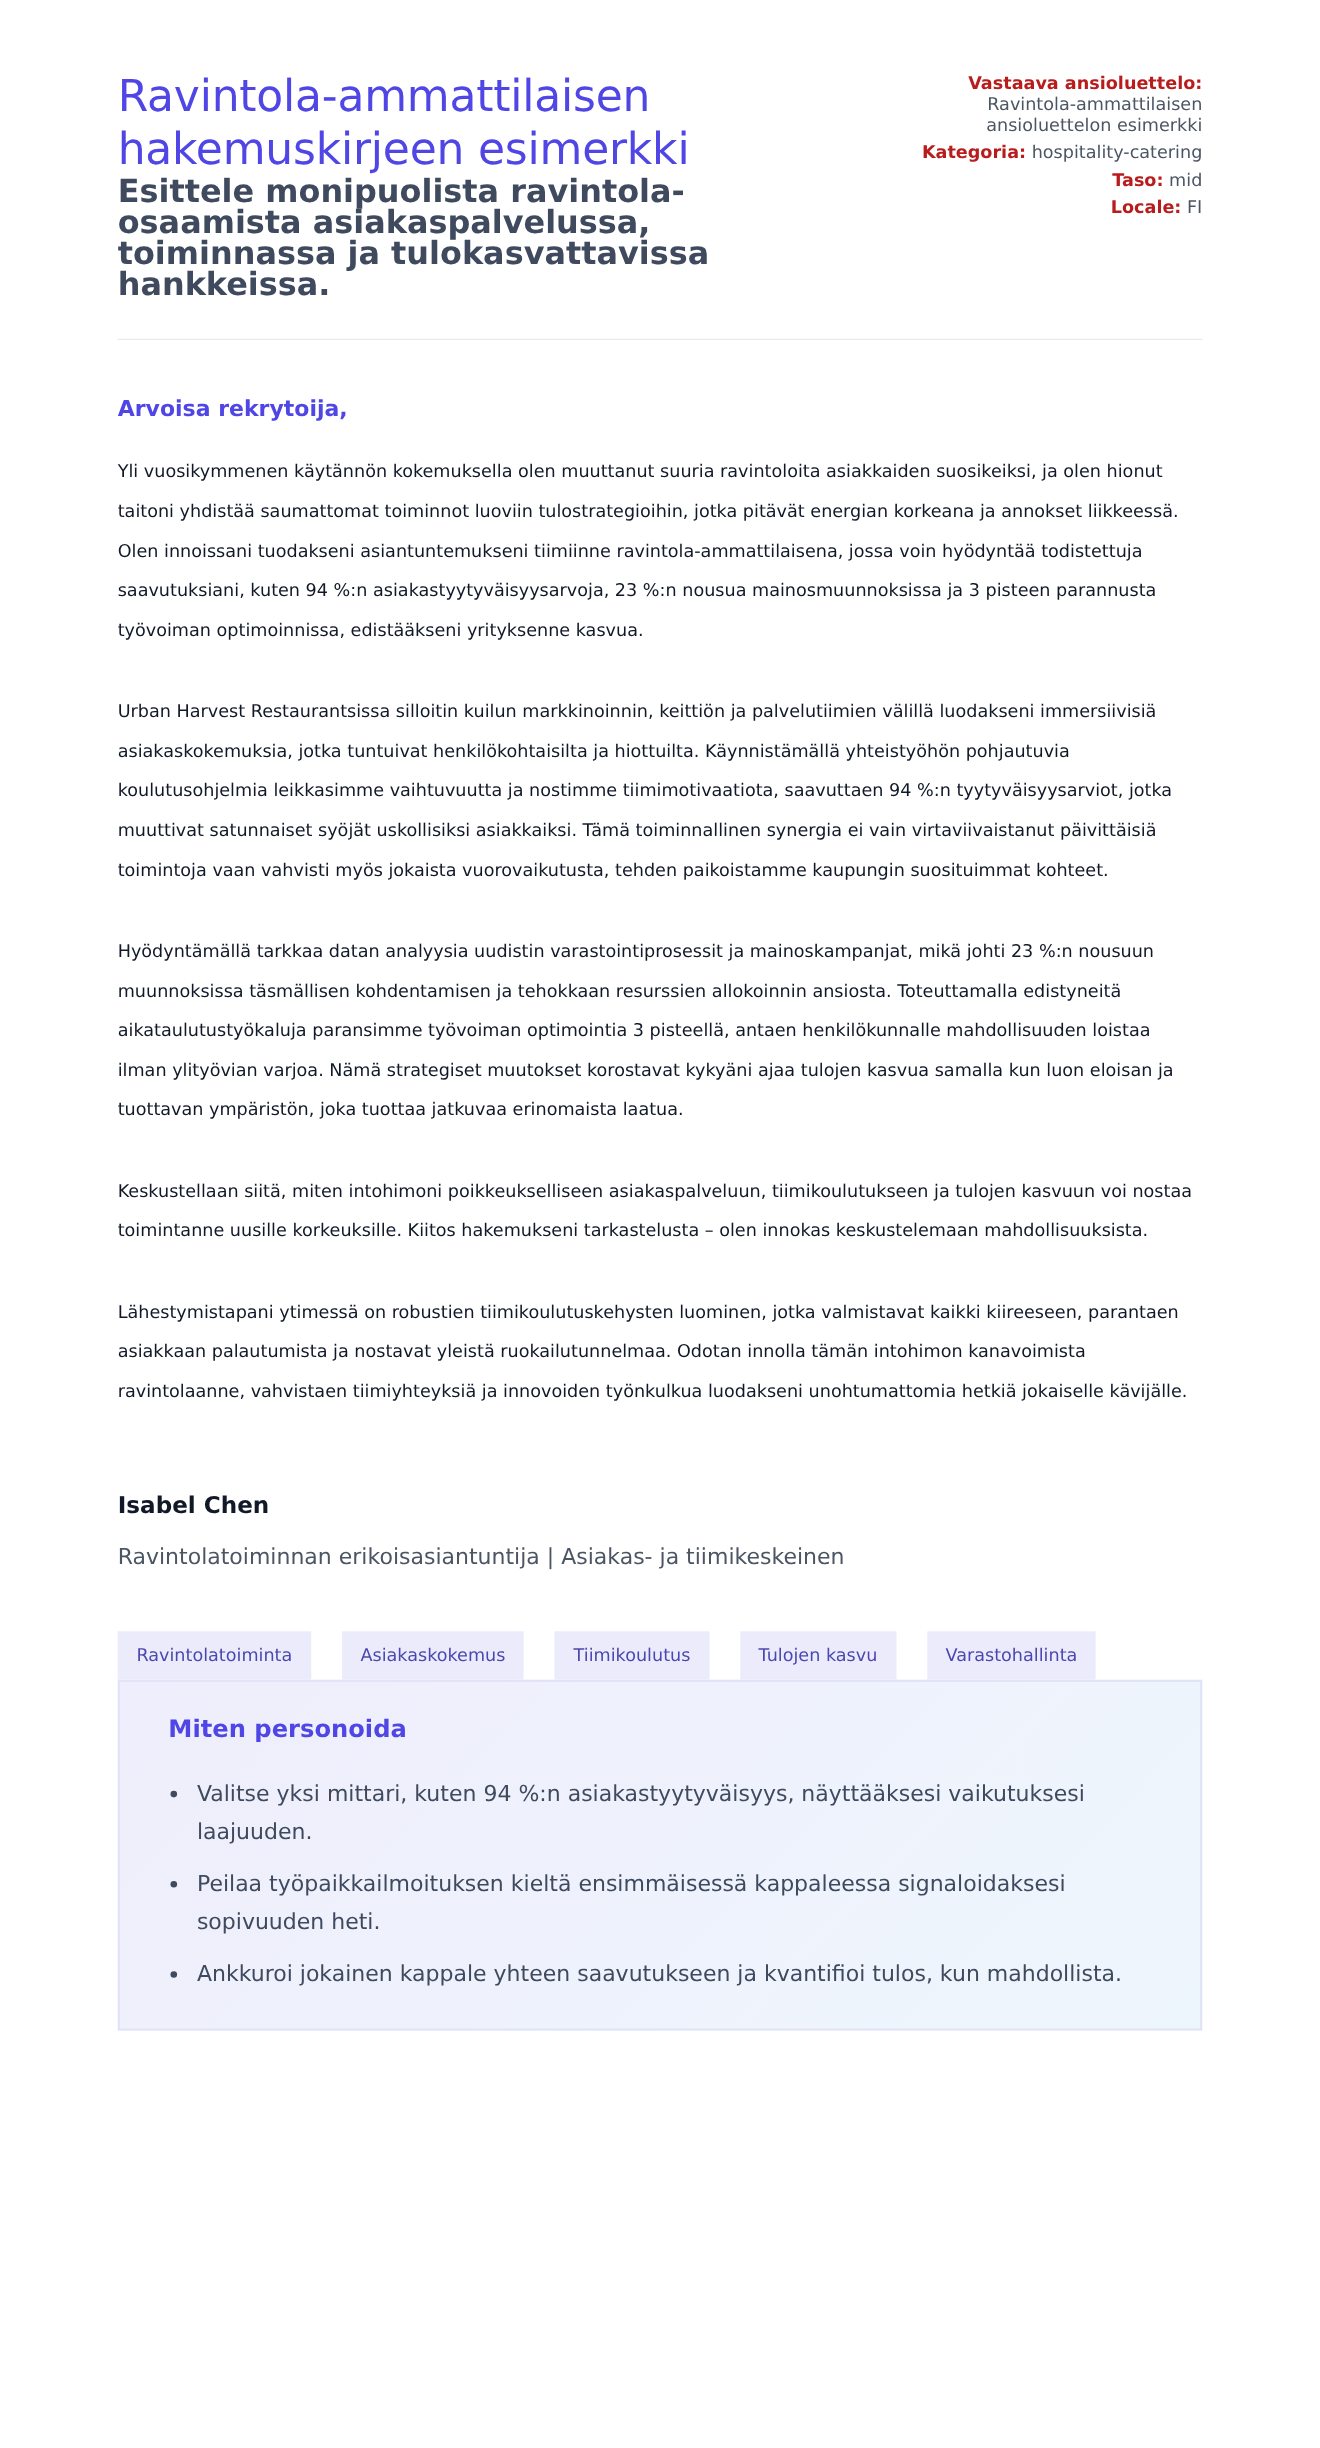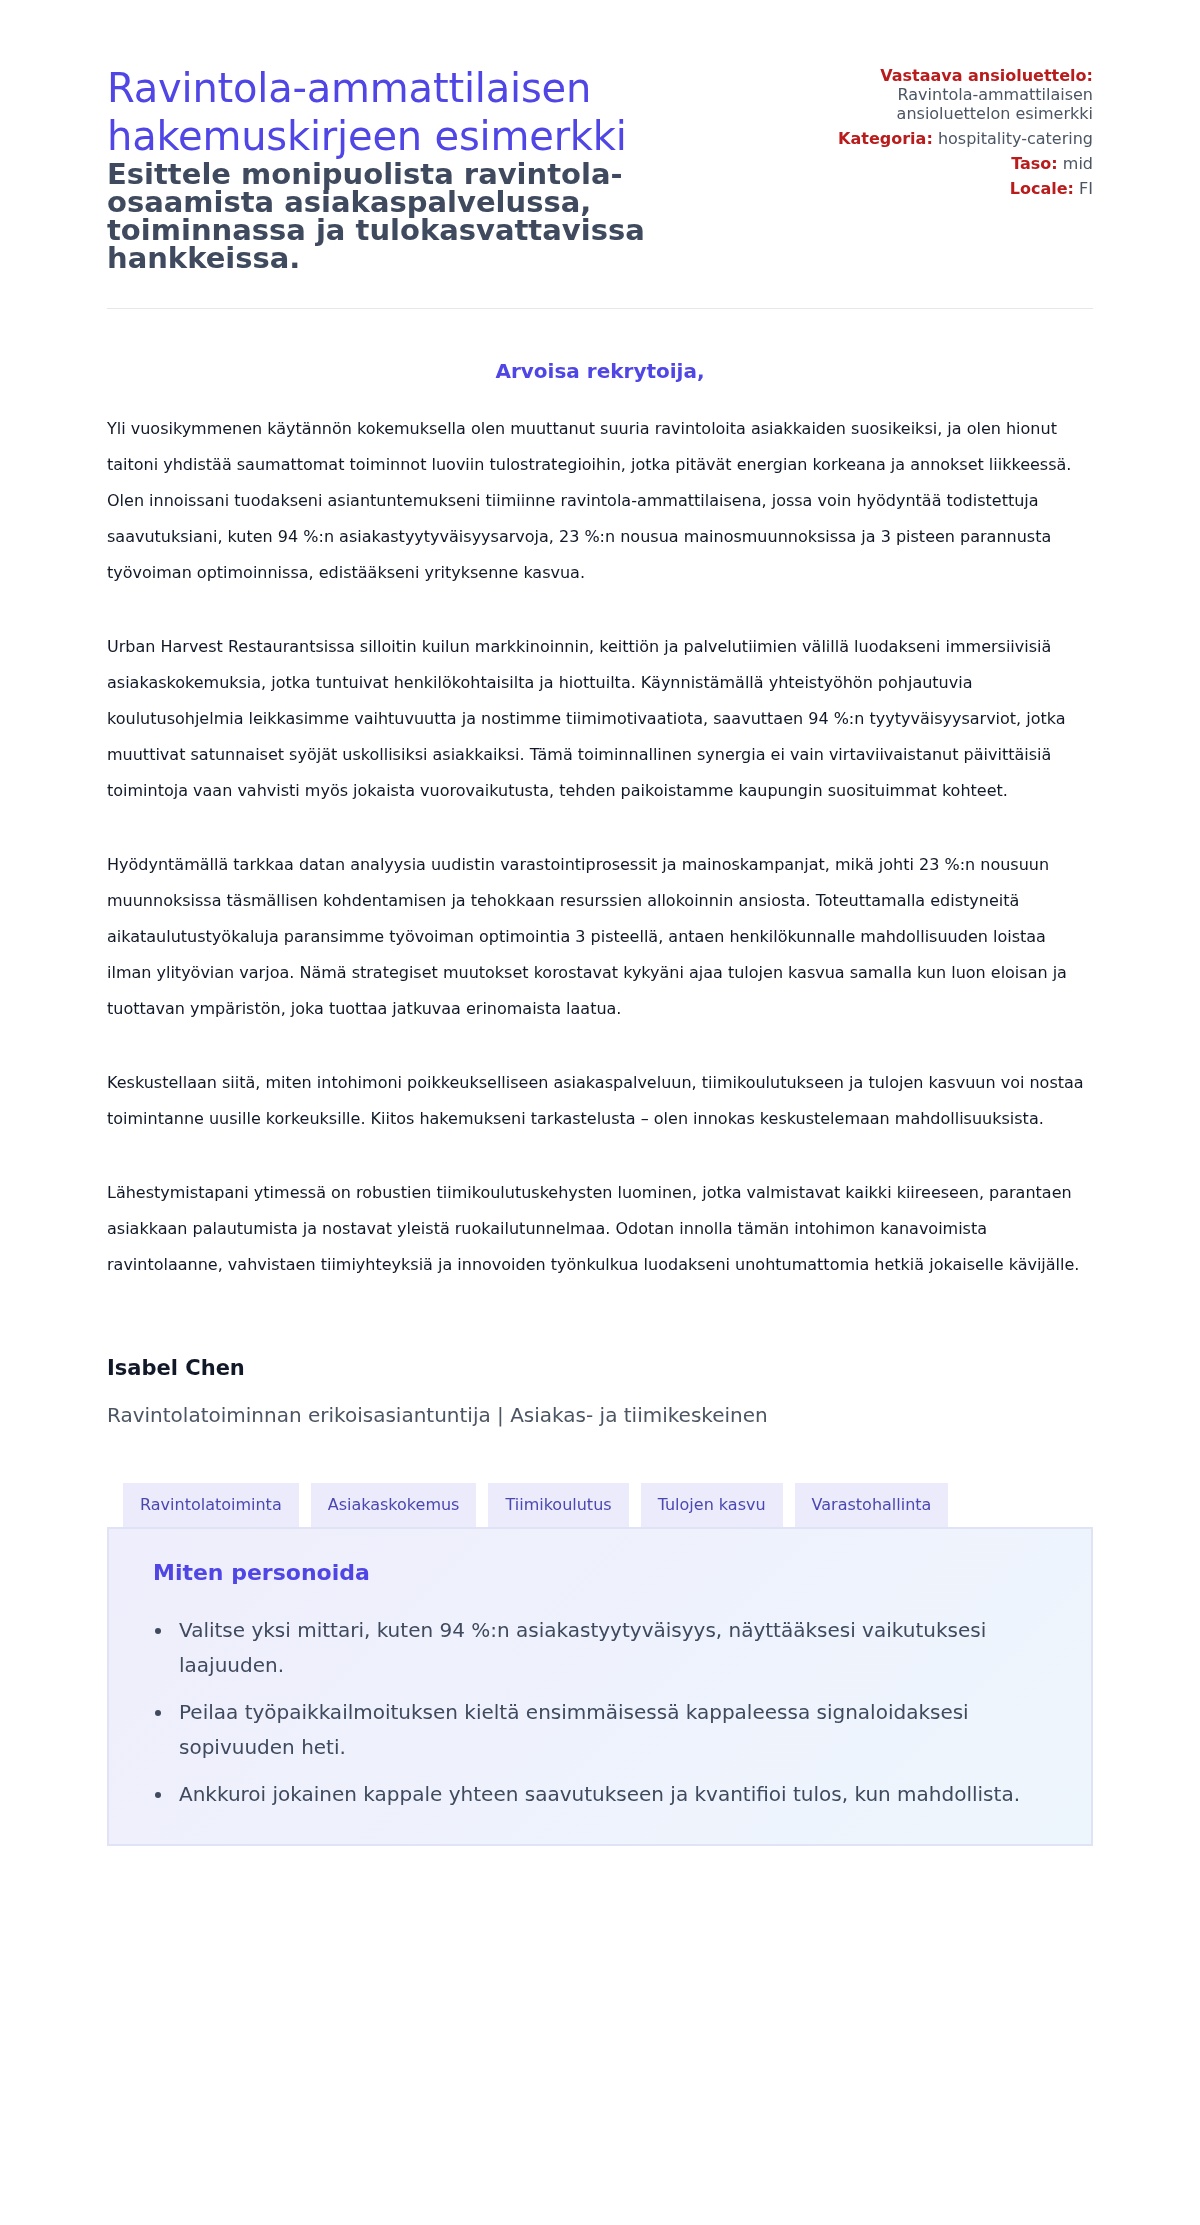--- a/index.html
+++ b/index.html
@@ -44,21 +44,20 @@
       padding-top: 2px;
     }
     .meta-row { margin-bottom: 6px; }
     .meta-label { font-weight: bold; color: #b91c1c; }
     .greeting {
       margin-top: 50px;
       font-size: 20px;
       font-weight: bold;
       color: #4f46e5;
       line-height: 24px;
-      text-align: center;
     }
     .body-text { margin-top: 28px; }
     .body-text p {
       font-size: 16px;
       line-height: 36px;
       color: #111827;
       margin-bottom: 38px;
     }
     .signature { margin-top: 72px; }
     .sig-name {
@@ -68,23 +67,22 @@
       line-height: 26px;
     }
     .sig-role {
       margin-top: 22px;
       font-size: 20px;
       color: #4b5563;
       line-height: 24px;
     }
     .tags {
       display: flex;
-      gap: 12px;
+      gap: 28px;
       margin-top: 56px;
-      margin-left: 16px;
     }
     .tag {
       background: #ecebfc;
       color: #4b47b0;
       font-size: 16px;
       line-height: 20px;
       padding: 12px 17px;
     }
     .tips {
       border: 2px solid #e0e3f5;

